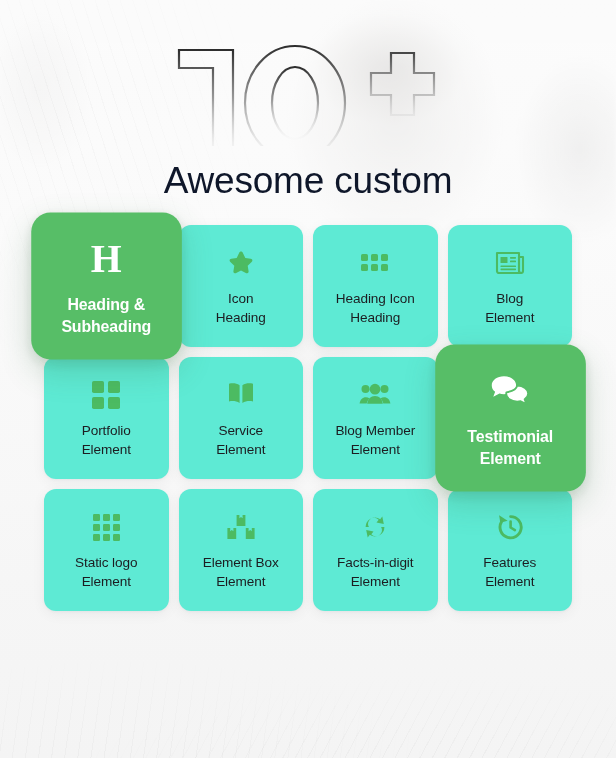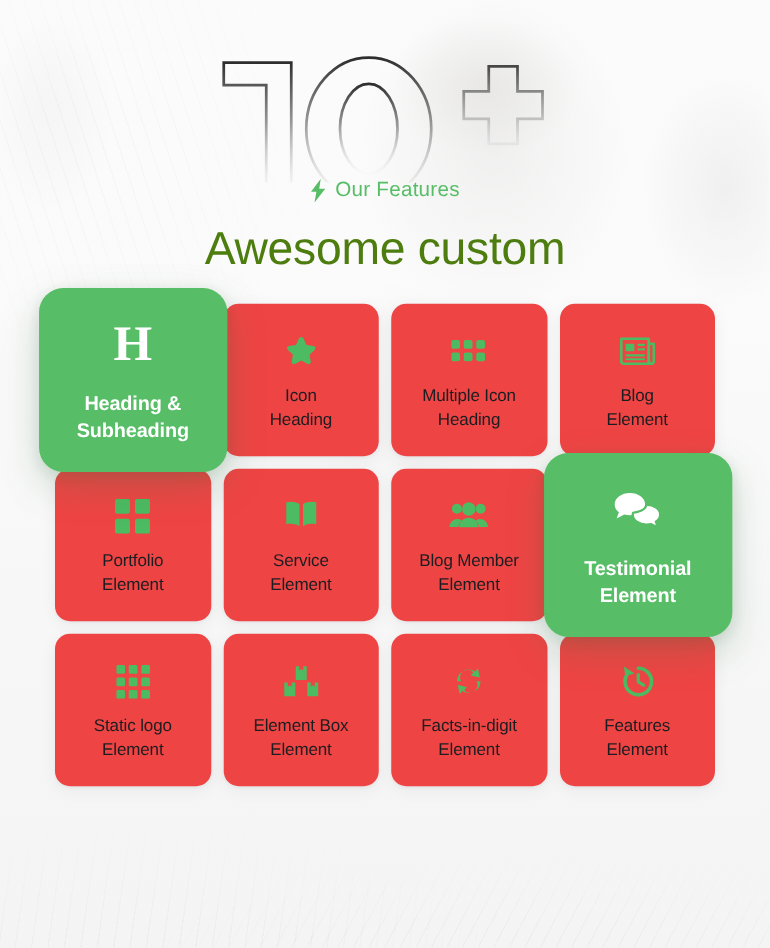--- a/index.html
+++ b/index.html
@@ -132,39 +132,39 @@
     letter-spacing: 0.2px;
     color: #57be67;
     font-weight: 400;
   }
 
   .hero-title {
     margin-top: 12px;
     font-size: 37px;
     line-height: 1.22;
     font-weight: 400;
-    color: #4d7c0f;
+    color: #0f172a;
     letter-spacing: -0.2px;
   }
 
   
   .grid {
     position: relative;
     z-index: 4;
     margin: 22px auto 0;
     width: 528px;
     display: grid;
     grid-template-columns: repeat(4, 1fr);
     grid-template-rows: repeat(3, 122px);
     gap: 10px;
   }
 
   .card {
     position: relative;
-    background: #ef4444;
+    background: #5eead4;
     border-radius: 12px;
     box-shadow: 0 3px 14px rgba(20,25,40,0.055), 0 1px 3px rgba(20,25,40,0.04);
     display: flex;
     flex-direction: column;
     align-items: center;
     justify-content: center;
     gap: 11px;
     padding: 10px 6px 8px;
     cursor: pointer;
   }
@@ -245,26 +245,20 @@
 
         <path d="M16 22 L70 22 L70 128 L50 128 L50 40 L16 40 Z" fill="none" stroke="url(#fadeStroke)" stroke-width="2.2" stroke-linejoin="miter"></path>
 
         <ellipse cx="132" cy="75" rx="50" ry="57" fill="none" stroke="url(#fadeStroke)" stroke-width="2.2"></ellipse>
         <ellipse cx="132" cy="75" rx="23" ry="36" fill="none" stroke="url(#fadeStroke)" stroke-width="2.2"></ellipse>
 
         <path d="M208 45 L228 45 L228 25 L251 25 L251 45 L271 45 L271 67 L251 67 L251 87 L228 87 L228 67 L208 67 Z" fill="none" stroke="url(#fadeStrokePlus)" stroke-width="2.2" stroke-linejoin="miter"></path>
       </svg>
     </div>
 
-    <div class="eyebrow">
-      <svg class="bolt-icon" width="13" height="19" viewBox="0 0 13 19">
-        <path d="M8.6 0 L0.8 10.4 L5.1 10.4 L3.6 19 L12.2 7.9 L7.4 7.9 Z" fill="#57be67"></path>
-      </svg>
-      <span class="eyebrow-text">Our Features</span>
-    </div>
 
     <h1 class="hero-title">
       <span>Awesome custom</span><br>
     </h1>
   </div>
 
   <div class="grid">
 
     <div class="card active">
       <div class="icon-slot">
@@ -293,21 +287,21 @@
         <svg width="28" height="18" viewBox="0 0 28 18">
           <rect x="0" y="0" width="7" height="7" rx="1.6" fill="currentColor"></rect>
           <rect x="10" y="0" width="7" height="7" rx="1.6" fill="currentColor"></rect>
           <rect x="20" y="0" width="7" height="7" rx="1.6" fill="currentColor"></rect>
           <rect x="0" y="10" width="7" height="7" rx="1.6" fill="currentColor"></rect>
           <rect x="10" y="10" width="7" height="7" rx="1.6" fill="currentColor"></rect>
           <rect x="20" y="10" width="7" height="7" rx="1.6" fill="currentColor"></rect>
         </svg>
       </div>
       <div class="card-label">
-        <span>Multiple Icon</span><br>
+        <span>Heading Icon</span><br>
         <span>Heading</span>
       </div>
     </div>
 
     <div class="card">
       <div class="icon-slot">
         <svg width="30" height="24" viewBox="0 0 30 24">
           <path d="M2 2 h22 v18 a2 2 0 0 0 2 2 H4 a2 2 0 0 1 -2 -2 Z" fill="none" stroke="currentColor" stroke-width="2.1" stroke-linejoin="round"></path>
           <path d="M24 6 h4 v14 a2 2 0 0 1 -2 2 a2 2 0 0 1 -2 -2 Z" fill="none" stroke="currentColor" stroke-width="2.1" stroke-linejoin="round"></path>
           <rect x="5.5" y="6" width="7" height="6" rx="0.6" fill="currentColor"></rect>

